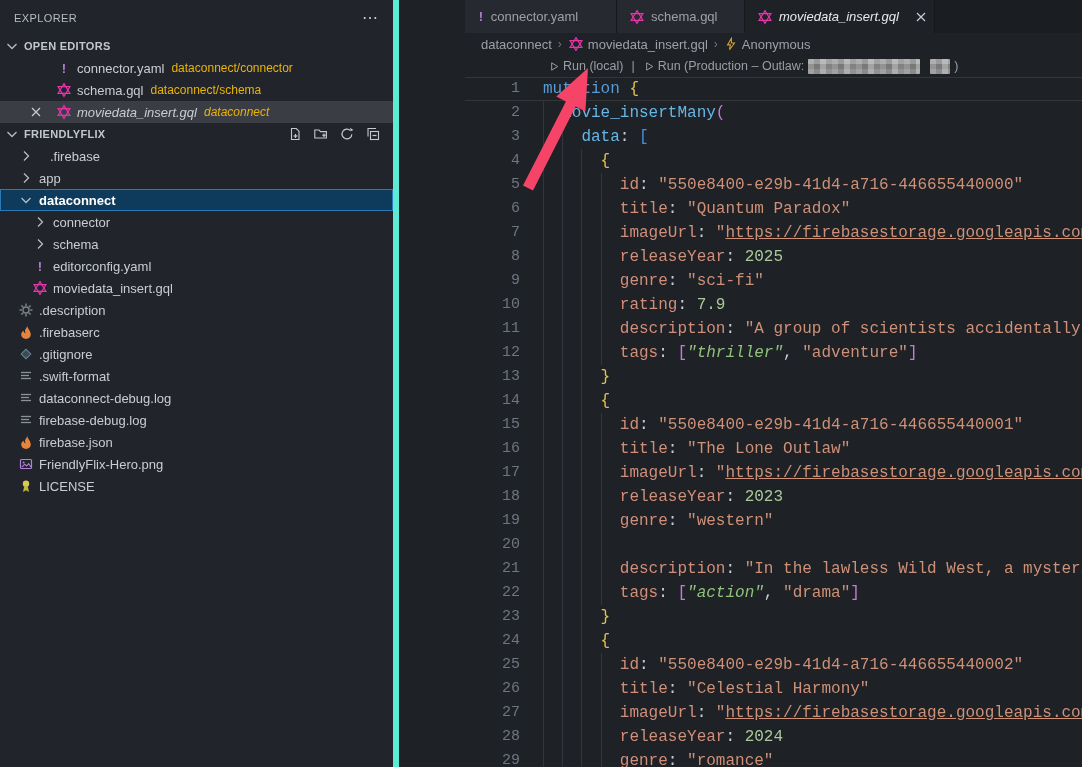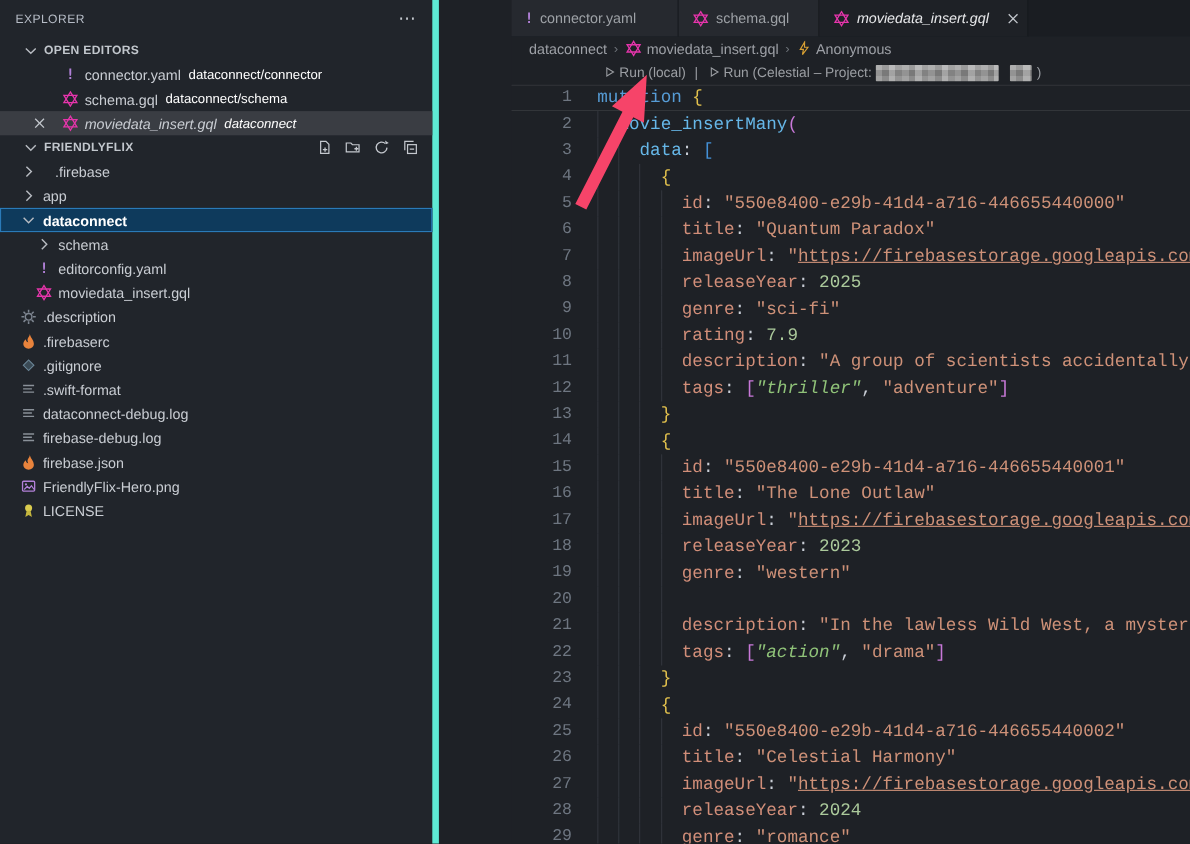--- a/index.html
+++ b/index.html
@@ -7,30 +7,30 @@
               font-family:"Liberation Sans", sans-serif; }
   .app { position:relative; width:1082px; height:767px; }
 
   
   .sidebar { position:absolute; left:0; top:0; width:399px; height:767px;
              background:#21252b; border-right:6px solid #5eead4; color:#c9cdd3; }
   .sb-header { height:35px; display:flex; align-items:center; justify-content:space-between;
                padding:0 14px; }
   .sb-title { font-size:11px; letter-spacing:.4px; color:#b6bcc6; }
   .sb-more { color:#c5c9cf; font-size:16px; letter-spacing:1px; cursor:pointer; line-height:10px; }
-  .section-head { height:22px; display:flex; align-items:center; gap:4px; padding-left:20px;
+  .section-head { height:22px; display:flex; align-items:center; gap:4px; padding-left:4px;
                   font-size:11px; font-weight:bold; color:#c2c7cd; letter-spacing:.3px; }
   .section-head .spacer { flex:1; }
   .tree-actions { display:flex; gap:9px; padding-right:12px; }
   .tree-actions .act { width:17px; height:17px; display:flex; align-items:center; justify-content:center; cursor:pointer; }
   .row { position:relative; height:22px; display:flex; align-items:center; font-size:13px;
          white-space:nowrap; cursor:pointer; }
   .row .ic { width:16px; height:16px; display:flex; align-items:center; justify-content:center; flex:none; }
   .row .lbl { margin-left:5px; color:#c9cdd3; }
-  .row .desc { margin-left:7px; font-size:12px; color:#ffffff; }
+  .row .desc { margin-left:7px; font-size:12px; color:#eab308; }
   .row.sel-gray { background:#3a3d43; }
   .row.sel-gray .lbl, .row.sel-gray .desc { font-style:italic; }
   .row.sel-blue { background:#0e3a5c; outline:1px solid #2a7ab8; outline-offset:-1px; }
   .row.sel-blue .lbl { color:#fff; }
   .row .closebtn { position:absolute; left:28px; width:16px; height:16px;
                    display:flex; align-items:center; justify-content:center; cursor:pointer; }
   .excl { font-weight:bold; color:#b180d7; font-size:13px; font-family:"DejaVu Sans Mono",monospace; }
 
   
   .editor { position:absolute; left:465px; top:0; width:617px; height:767px; background:#1e2126; }
@@ -40,21 +40,21 @@
   .tab.active { background:#1e2126; color:#e8e9eb; }
   .tab.active .tlbl { font-style:italic; }
   .tab .tclose { margin-left:8px; display:flex; cursor:pointer; }
   .breadcrumb { position:absolute; left:16px; top:33px; height:22px; display:flex; align-items:center;
                 gap:6px; font-size:13px; color:#9da0a6; }
   .bc-sep { color:#6e7379; font-size:12px; }
   .bc-item { display:flex; align-items:center; gap:4px; cursor:pointer; }
 
   .codelens { position:absolute; left:83px; top:55px; height:22px; display:flex; align-items:center;
               font-size:12.5px; color:#9b9ea3; gap:4px; }
-  .lens-link { display:flex; align-items:flex-start; gap:2px; cursor:pointer; }
+  .lens-link { display:flex; align-items:flex-end; gap:2px; cursor:pointer; }
   .redact { display:inline-block; height:15px; border-radius:1px;
             background:
               repeating-linear-gradient(90deg, rgba(255,255,255,.28) 0 6px, rgba(255,255,255,.10) 6px 12px, rgba(255,255,255,.38) 12px 18px, rgba(255,255,255,.16) 18px 24px),
               repeating-linear-gradient(0deg, #7e7e7e 0 5px, #6a6a6a 5px 10px, #909090 10px 15px); }
 
   .curline { position:absolute; left:0; width:100%; height:24px;
              border-top:1px solid rgba(255,255,255,.09); border-bottom:1px solid rgba(255,255,255,.09); }
 
   .code { position:absolute; left:0; top:77px; width:100%; height:690px; overflow:hidden;
           font-family:"Liberation Mono","DejaVu Sans Mono",monospace; font-size:16px; line-height:24px; }
@@ -201,20 +201,28 @@
             </svg>
           </span>
           <span class="lbl" style="font-weight: bold;">dataconnect</span>
         </div>
         <div class="row">
           <span class="ic" style="margin-left: 32px;">
             <svg class="icon" width="16" height="16" viewBox="0 0 16 16" fill="none">
               <polyline points="6,3.5 10.5,8 6,12.5" stroke="#b8bcc2" stroke-width="1.3"></polyline>
             </svg>
           </span>
+          <span class="lbl" style="font-weight: normal;">connector</span>
+        </div>
+        <div class="row">
+          <span class="ic" style="margin-left: 32px;">
+            <svg class="icon" width="16" height="16" viewBox="0 0 16 16" fill="none">
+              <polyline points="6,3.5 10.5,8 6,12.5" stroke="#b8bcc2" stroke-width="1.3"></polyline>
+            </svg>
+          </span>
           <span class="lbl" style="font-weight: normal;">schema</span>
         </div>
         <div class="row">
           <span class="ic" style="margin-left: 32px;">
             <span class="excl">!</span>
           </span>
           <span class="lbl">editorconfig.yaml</span>
         </div>
         <div class="row">
           <span class="ic" style="margin-left: 32px;">
@@ -393,21 +401,21 @@
           </span>
         <span>Run (local)</span>
       </span>
       <span style="margin:0 4px;">|</span>
       <span class="lens-link">
         <span class="ic" id="play2">
             <svg class="icon" width="13" height="13" viewBox="0 0 16 16" fill="none">
               <polygon points="4.5,3.5 12,8 4.5,12.5" stroke="#9b9ea3" stroke-width="1.2" fill="none"></polygon>
             </svg>
           </span>
-        <span>Run (Celestial – Project:</span>
+        <span>Run (Production – Outlaw:</span>
       </span>
       <span class="redact" style="width:112px;"></span>
       <span class="redact" style="width:20px; margin-left:6px;"></span>
       <span>)</span>
     </div>
 
     <div class="curline" style="top:77px;"></div>
 
     <div class="code" id="code">
         <div class="cline"><span class="num">1</span><span class="txt"><span></span><span class="tk-kw">mutation</span><span class="tk-pun"> </span><span class="tk-b1">{</span></span></div>

